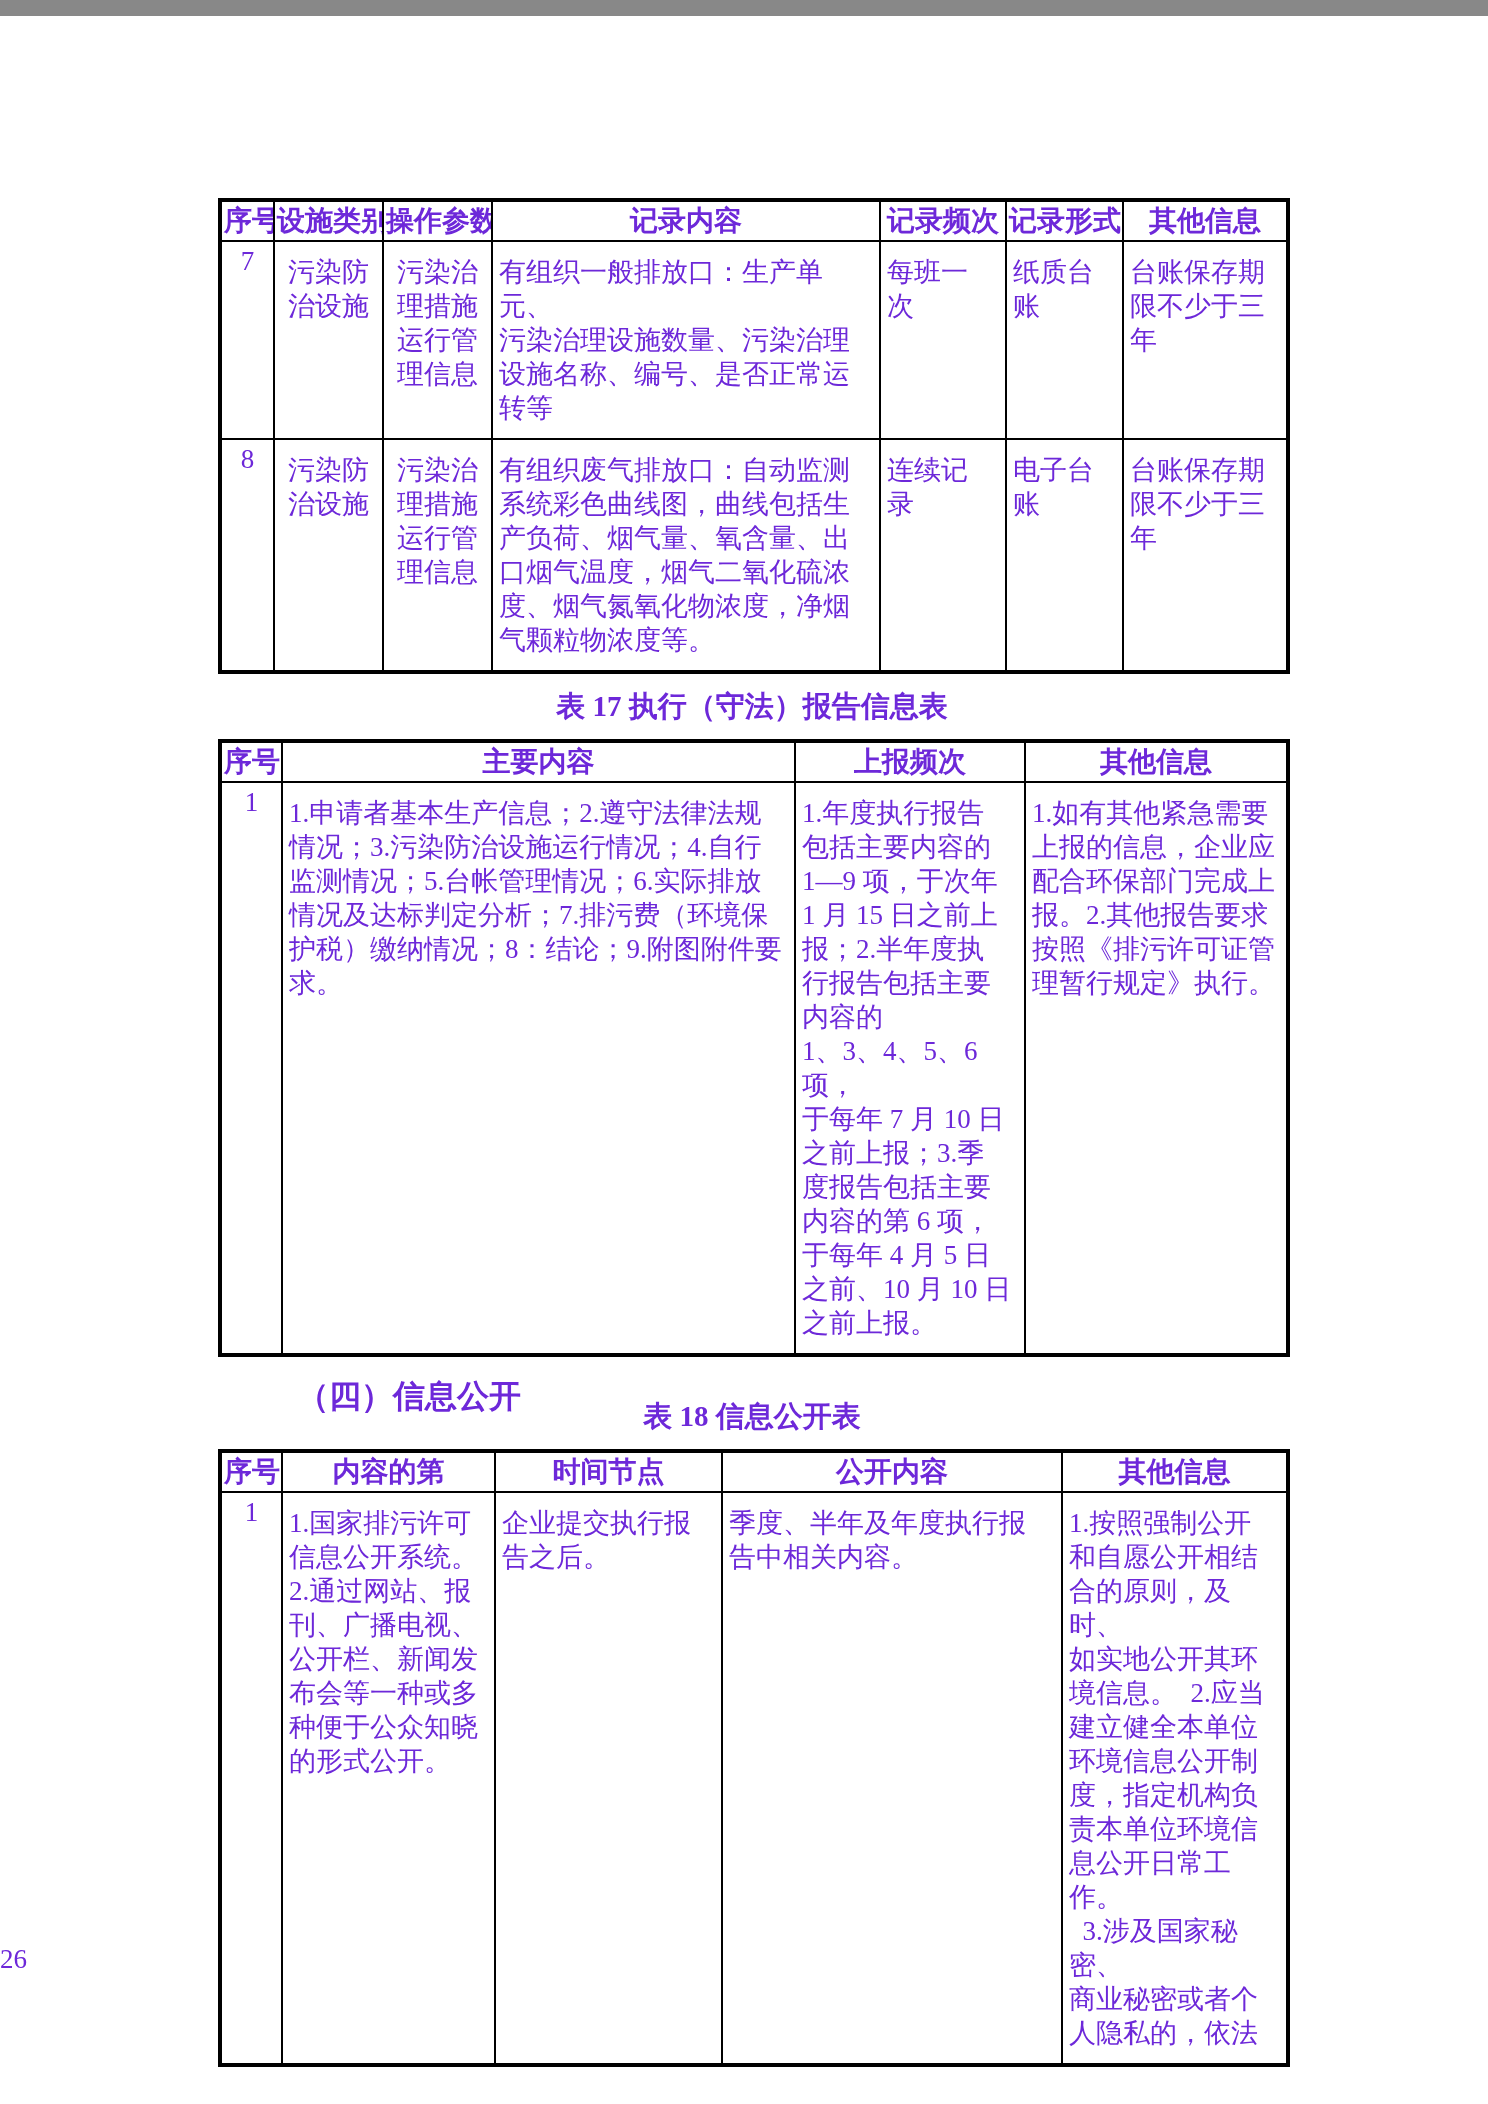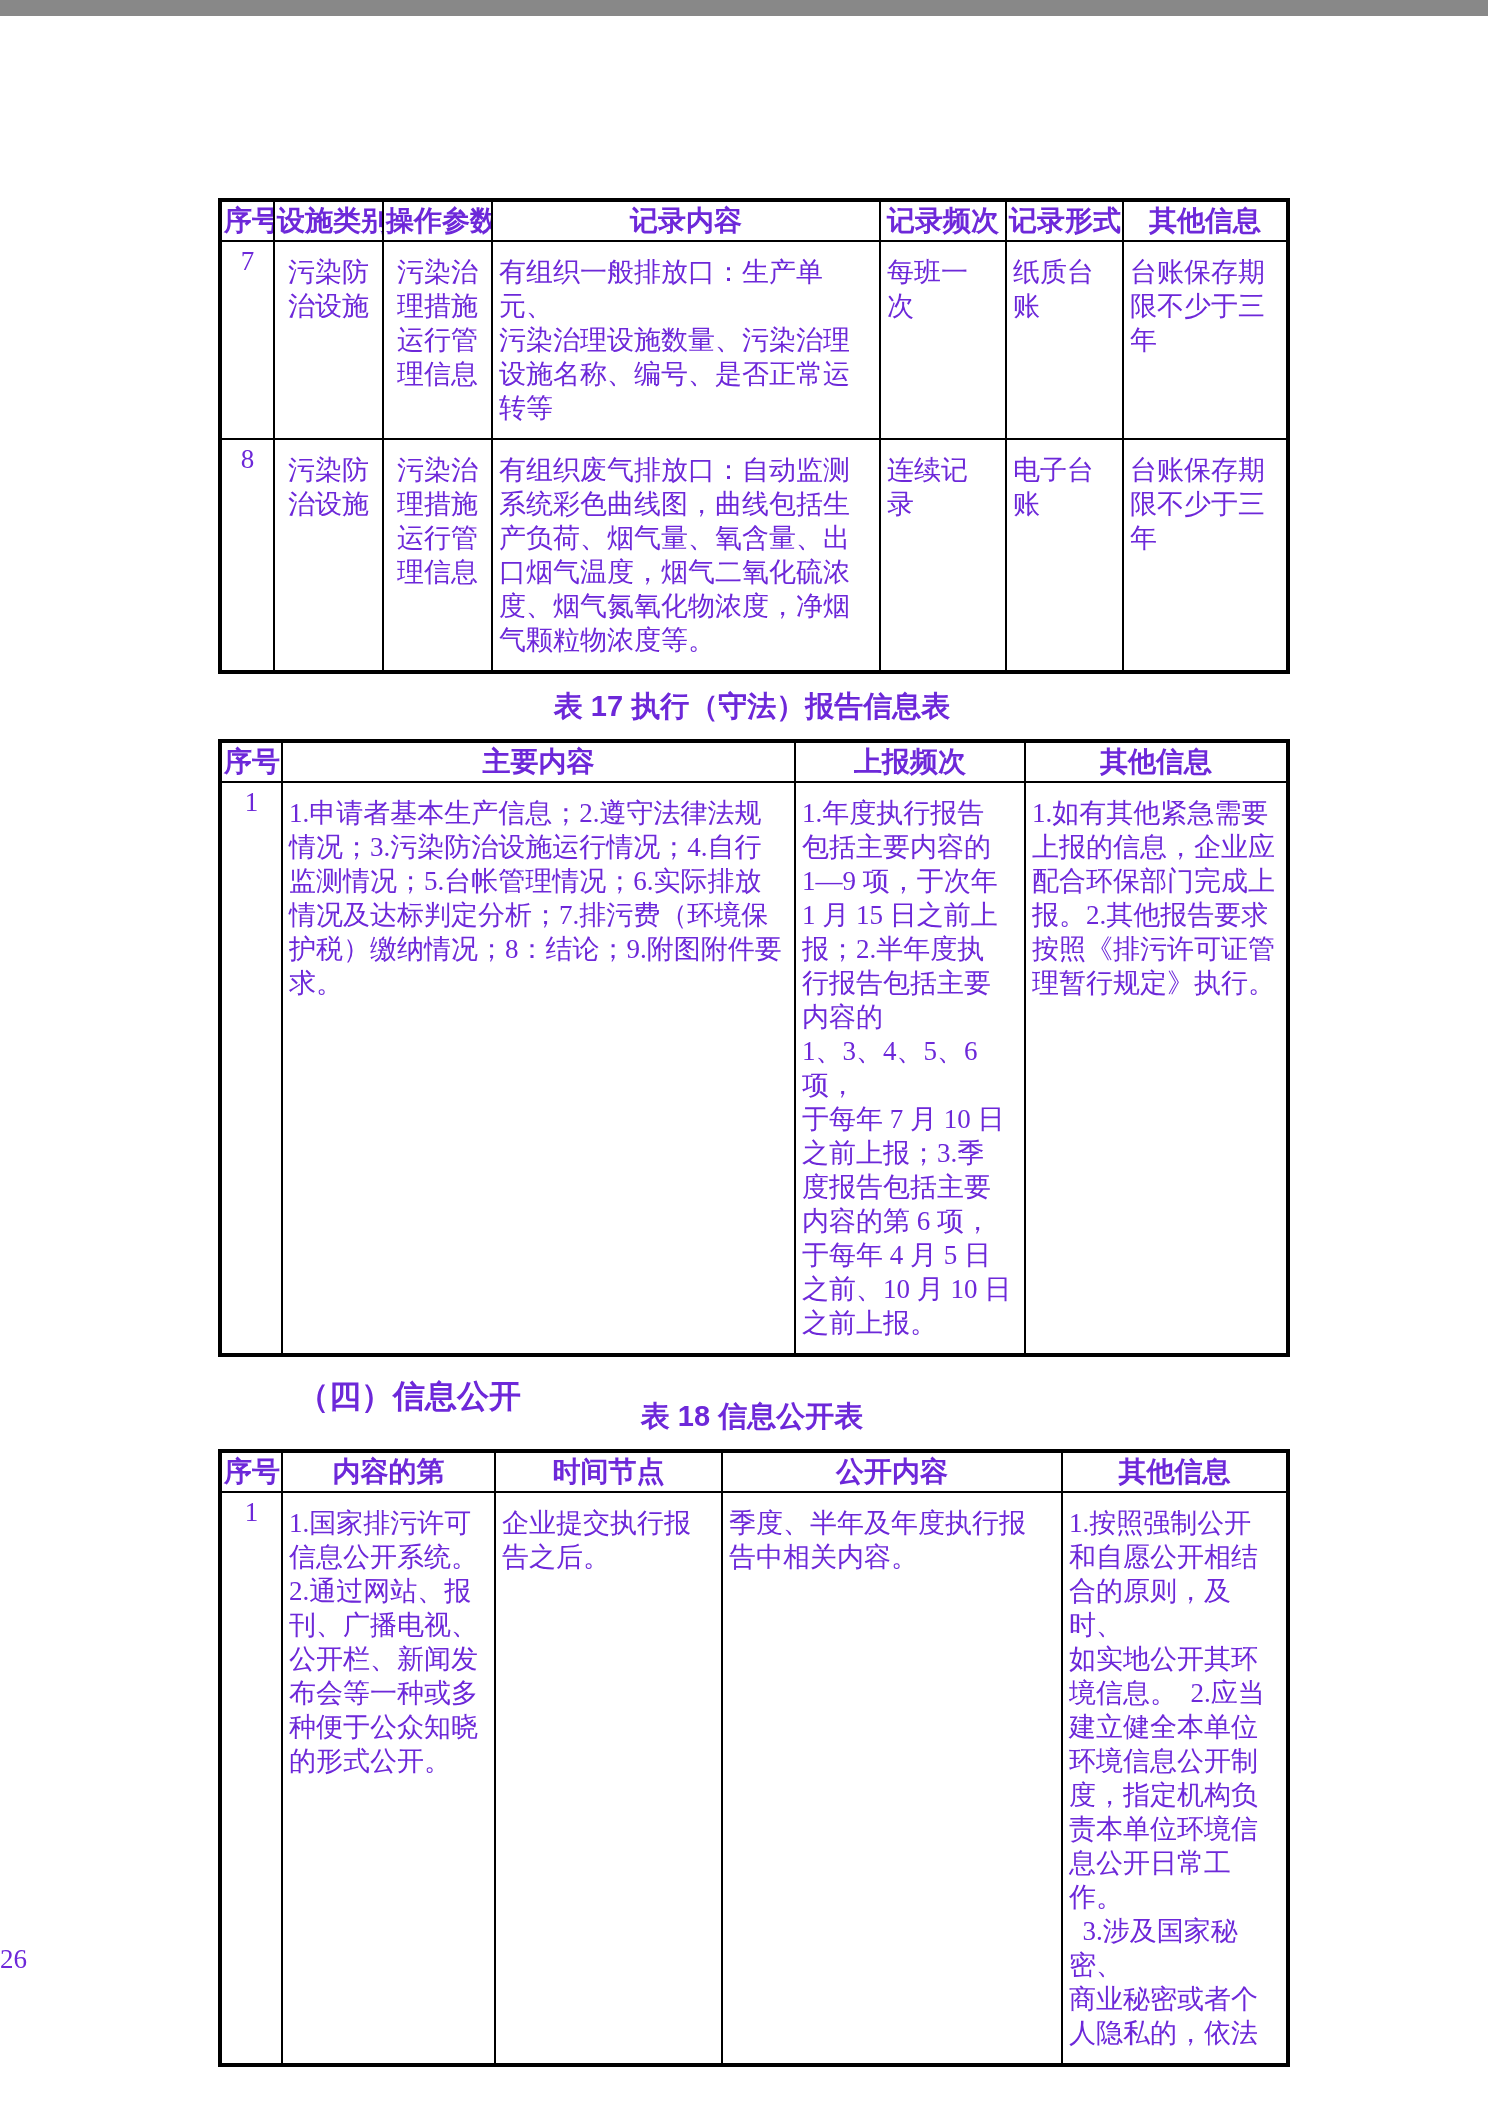--- a/index.html
+++ b/index.html
@@ -46,21 +46,21 @@
   .section-heading {
     position:absolute;
     font-family:"Liberation Sans","DejaVu Sans",sans-serif;
     font-weight:bold;
     font-size:32px;
     line-height:40px;
     white-space:nowrap;
   }
   .table-title {
     position:absolute;
-    font-family:Liberation Sans, sans-serif;
+    font-family:Liberation Serif, serif;
     font-weight:bold;
     font-size:29px;
     line-height:36px;
     text-align:center;
     white-space:nowrap;
   }
   .page-number {
     position:absolute;
     left:0; width:1488px;
     text-align:left;

